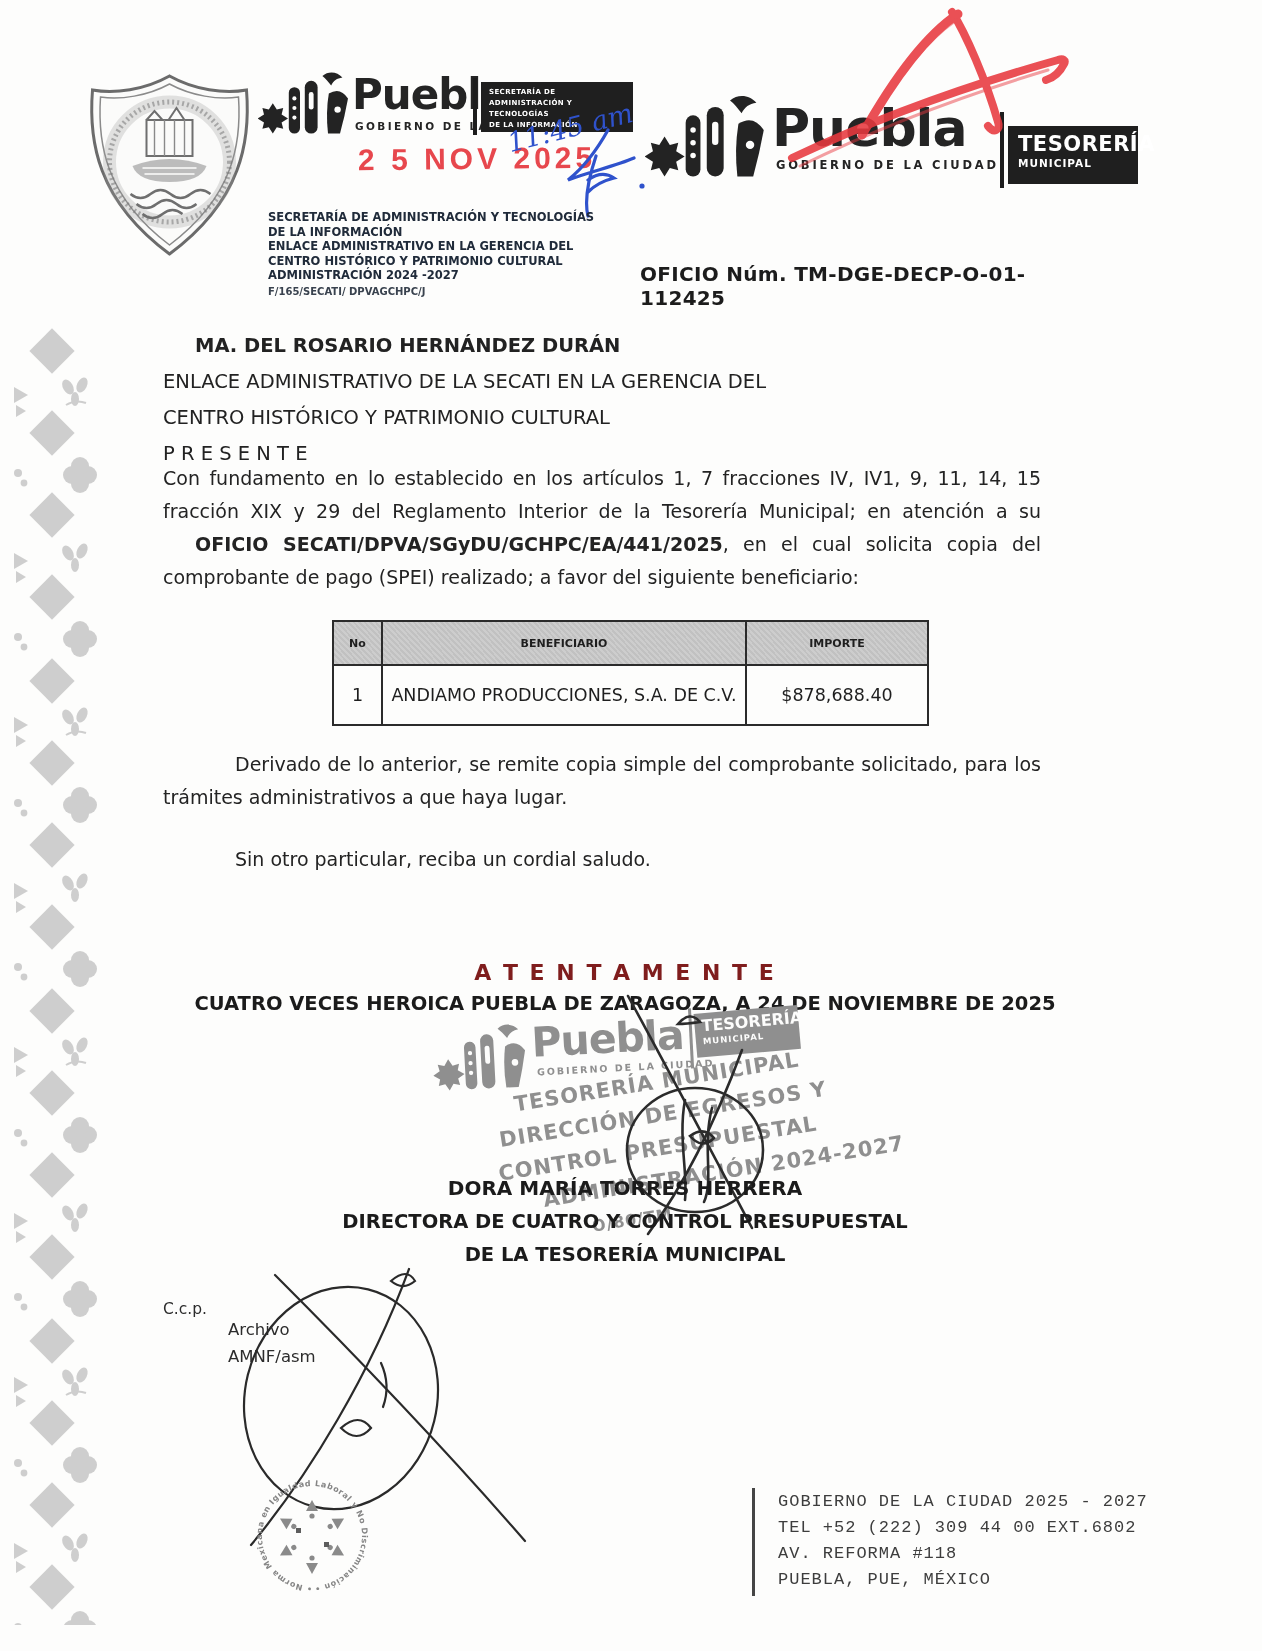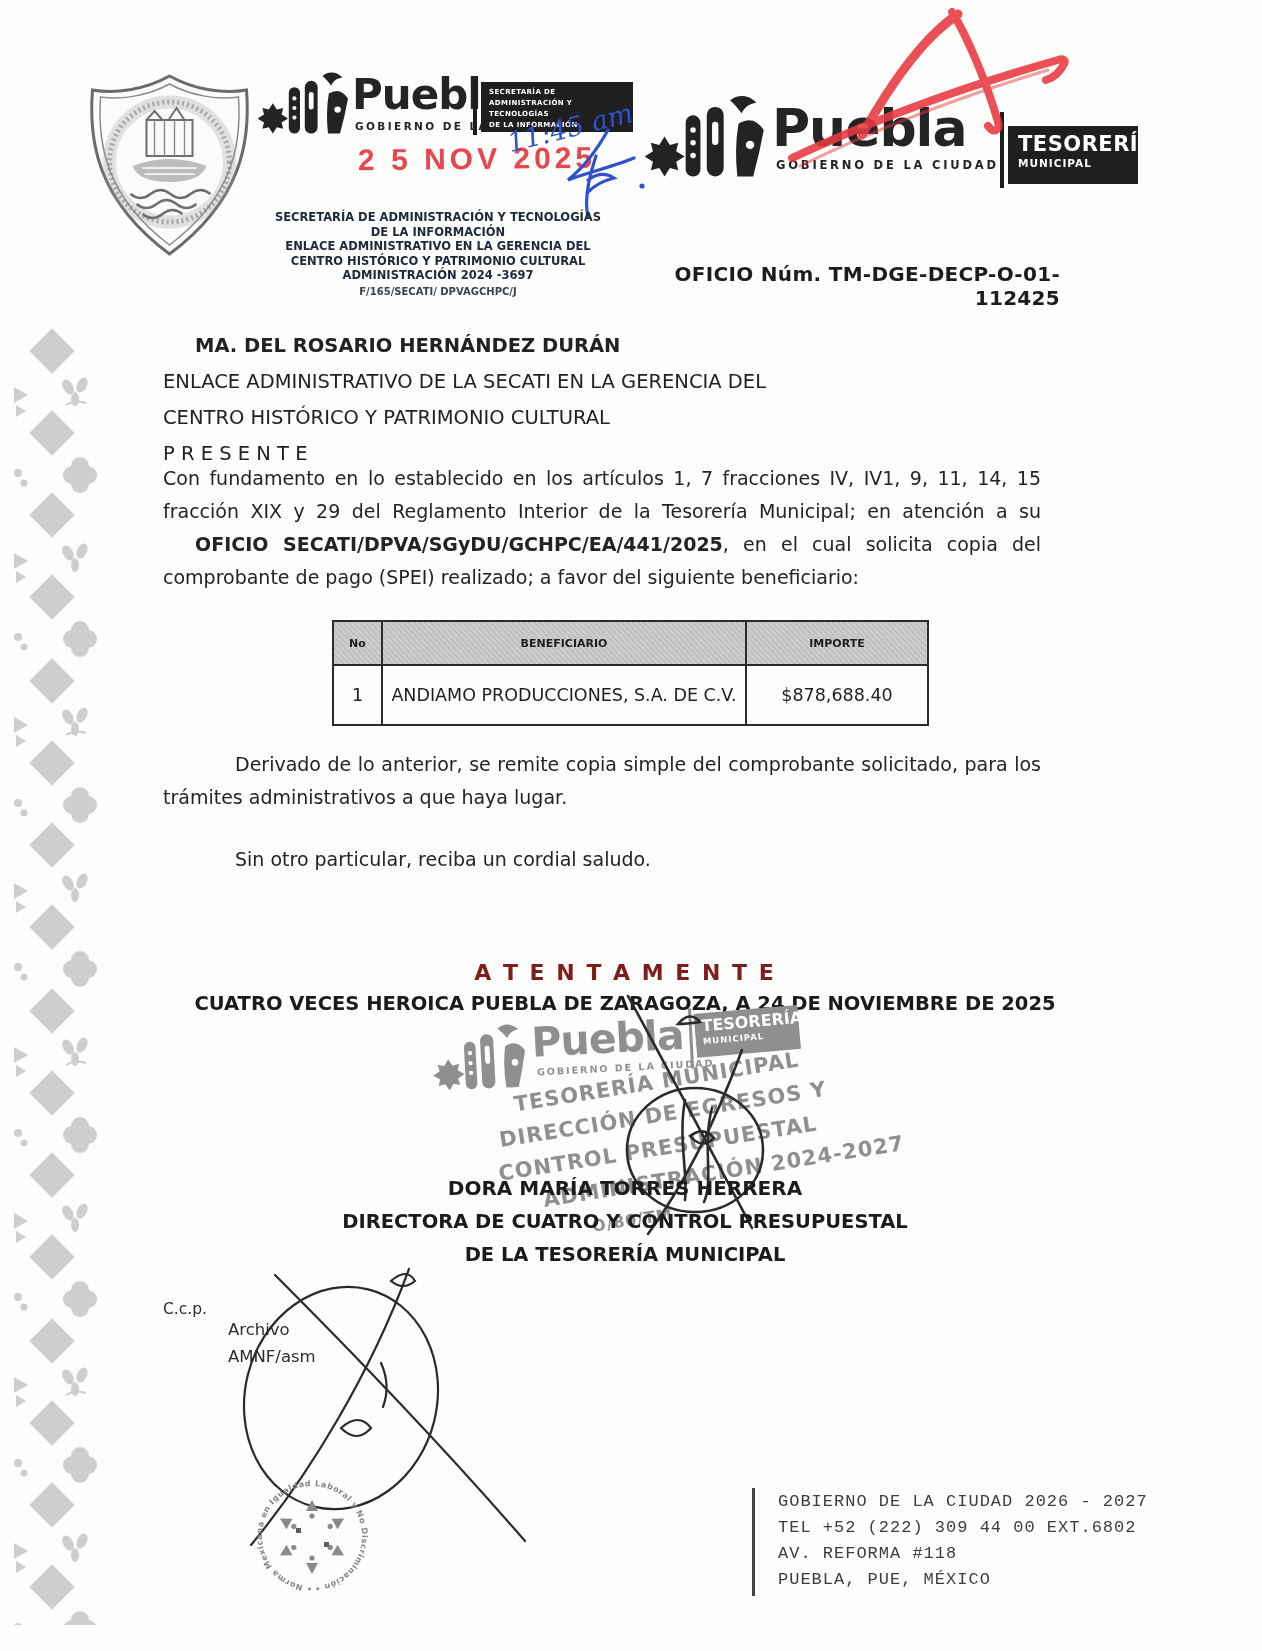--- a/index.html
+++ b/index.html
@@ -12,25 +12,25 @@
   .gob-sub{font-weight:bold;color:#242424;}
   .vbar{background:#1d1d1d;}
   .blackbox{background:#1f1f1f;color:#fff;}
   .blackbox .tiny{font-size:7px;font-weight:bold;letter-spacing:.4px;line-height:1.55;}
   .tes-big{font-weight:bold;font-size:21px;letter-spacing:.5px;line-height:1.0;}
   .tes-small{font-weight:bold;font-size:10.5px;letter-spacing:1px;margin-top:2px;}
   .datestamp{color:#e63a40;font-family:"Liberation Sans",sans-serif;font-weight:bold;
              font-size:30px;letter-spacing:4px;opacity:.93;transform:rotate(-.6deg);}
   .handtime{color:#2f52cc;font-style:italic;font-size:27px;transform:rotate(-14deg);
             font-family:"DejaVu Serif",serif;}
-  .deptstamp{width:340px;text-align:center;color:#202b3a;font-weight:bold;
+  .deptstamp{width:340px;text-align:left;color:#202b3a;font-weight:bold;
              font-size:11.5px;line-height:14.5px;}
   .deptstamp .last{font-size:10px;font-weight:600;color:#39424e;margin-top:2px;}
   .tagline{font-size:23px;font-weight:bold;font-style:italic;color:#262626;text-align:center;}
-  .oficio{font-size:20px;font-weight:bold;text-align:right;color:#1c1c1c;letter-spacing:.3px;}
+  .oficio{font-size:20px;font-weight:bold;text-align:left;color:#1c1c1c;letter-spacing:.3px;}
   
   .recipient{font-size:19.5px;line-height:36px;color:#222;}
   .presente{letter-spacing:0;}
   .para{font-size:19px;line-height:33px;text-align:justify;color:#232323;}
   
   table.doc{border-collapse:collapse;}
   table.doc th,table.doc td{border:2px solid #2b2b2b;}
   table.doc th{height:40px;font-size:11px;
     background:repeating-linear-gradient(47deg,#cdcdcd 0 2px,#c1c1c1 2px 4px);}
   table.doc td{height:56px;font-size:17.5px;text-align:center;background:#fdfdfc;}
@@ -152,21 +152,21 @@
   <svg class="abs" style="left:538px;top:128px" width="120" height="95" viewBox="0 0 120 95">
     <path d="M70,2 C60,20 45,40 30,52 C50,44 78,38 96,30 M58,28 C50,52 46,72 50,88 M50,52 q14,-10 26,-2 q-16,4 -26,14" fill="none" stroke="#2f52cc" stroke-width="3.2" stroke-linecap="round"></path>
     <circle cx="104" cy="58" r="2.6" fill="#2f52cc"></circle>
   </svg>
 
   <div class="abs deptstamp" style="left:268px;top:210px">
     <div>SECRETARÍA DE ADMINISTRACIÓN Y TECNOLOGÍAS</div>
     <div>DE LA INFORMACIÓN</div>
     <div>ENLACE ADMINISTRATIVO EN LA GERENCIA DEL</div>
     <div>CENTRO HISTÓRICO Y PATRIMONIO CULTURAL</div>
-    <div>ADMINISTRACIÓN 2024 -3697</div>
+    <div>ADMINISTRACIÓN 2024 -2027</div>
     <div class="last">F/165/SECATI/ DPVAGCHPC/J</div>
   </div>
 
   <svg class="abs" style="left:645px;top:90px;color:#232323" width="132" height="95">
       <use href="#puebla-icon" fill="currentColor"></use>
     </svg>
   <div class="abs wordmark" style="left:772px;top:98px;font-size:52px">Puebla</div>
   <div class="abs gob-sub" style="left:776px;top:158px;font-size:11.5px;letter-spacing:2.8px">GOBIERNO DE LA CIUDAD</div>
   <div class="abs vbar" style="left:1000px;top:112px;width:4px;height:76px"></div>
   <div class="abs blackbox" style="left:1008px;top:126px;width:130px;height:58px;padding:8px 10px;box-sizing:border-box">
@@ -284,19 +284,19 @@
         <use href="#bdg" transform="rotate(240 66 67)"></use>
       <use href="#bdg" transform="rotate(300 66 67)"></use>
       <rect x="50" y="58" width="5" height="5" fill="#5d5d5d"></rect>
         <rect x="78" y="72" width="5" height="5" fill="#5d5d5d"></rect>
     </g>
   </svg>
 
 
   <div class="abs" style="left:752px;top:1488px;width:2.5px;height:108px;background:#454545"></div>
   <div class="abs" style="left:778px;top:1489px">
-    <div class="addr">GOBIERNO DE LA CIUDAD 2026 - 2027</div>
+    <div class="addr">GOBIERNO DE LA CIUDAD 2025 - 2027</div>
     <div class="addr">TEL +52 (222) 309 44 00 EXT.6802</div>
     <div class="addr">AV. REFORMA #118</div>
     <div class="addr">PUEBLA, PUE, MÉXICO</div>
   </div>
 
 </div>
 
 </body></html>

